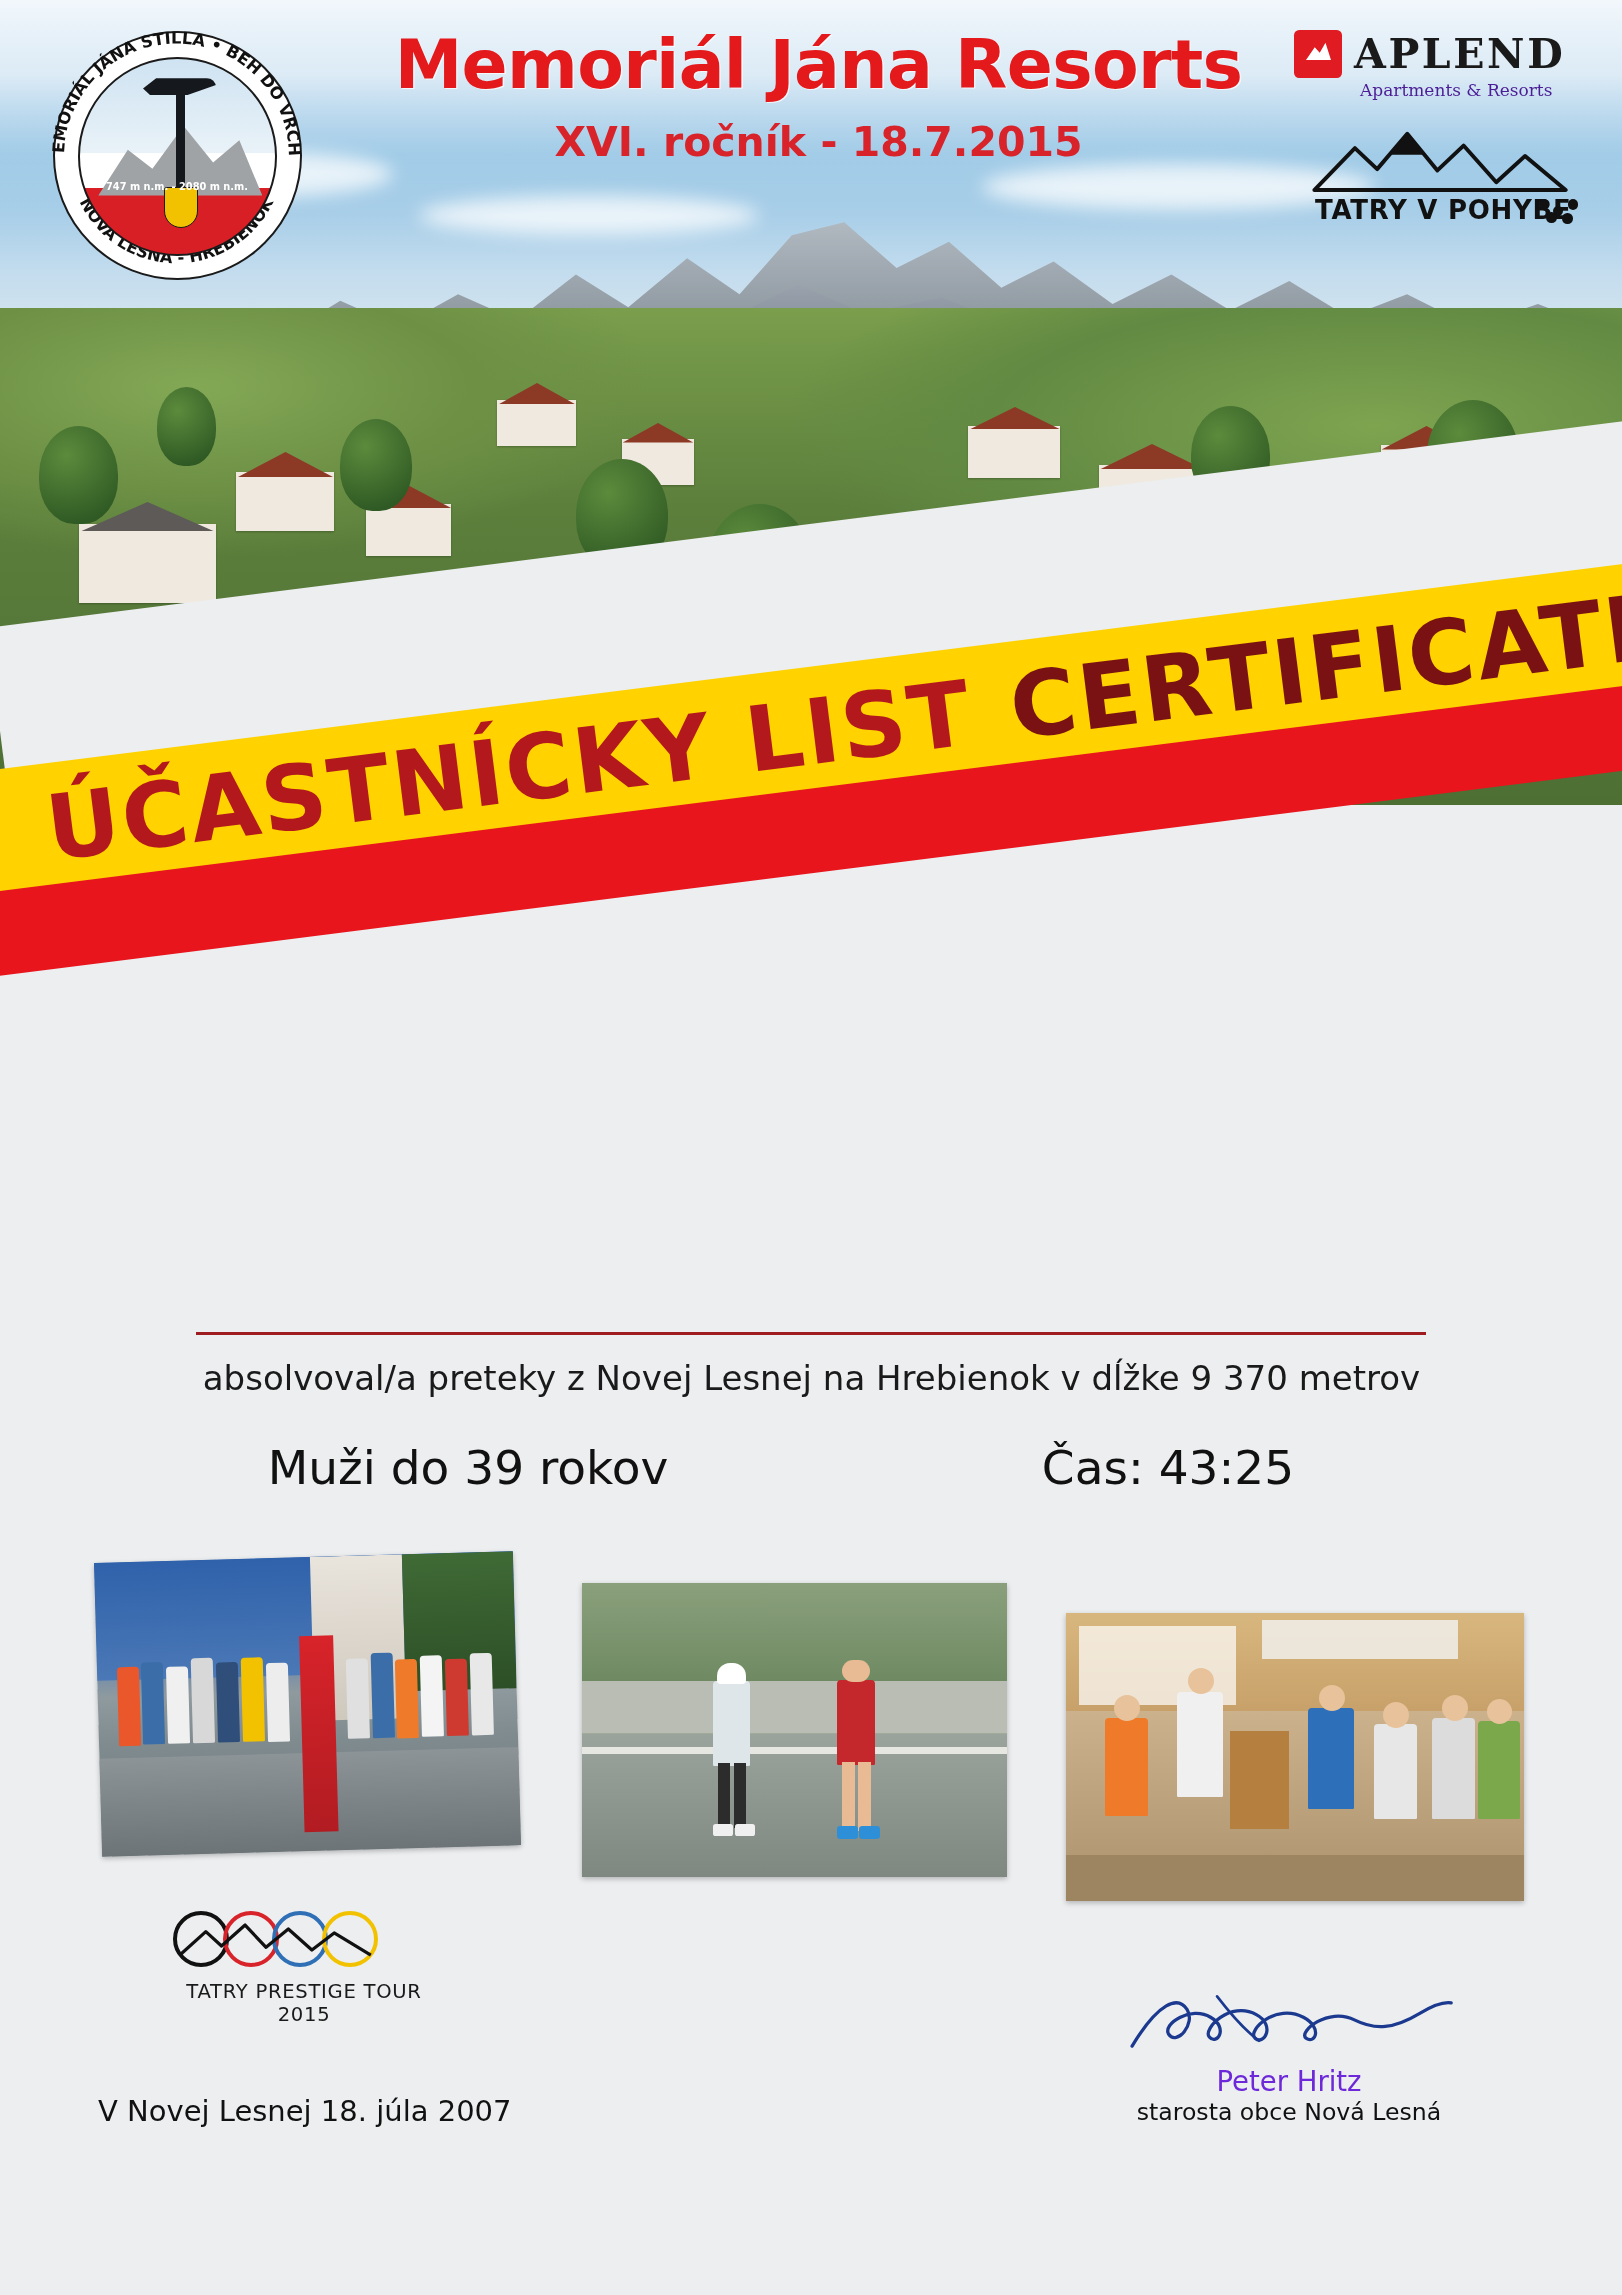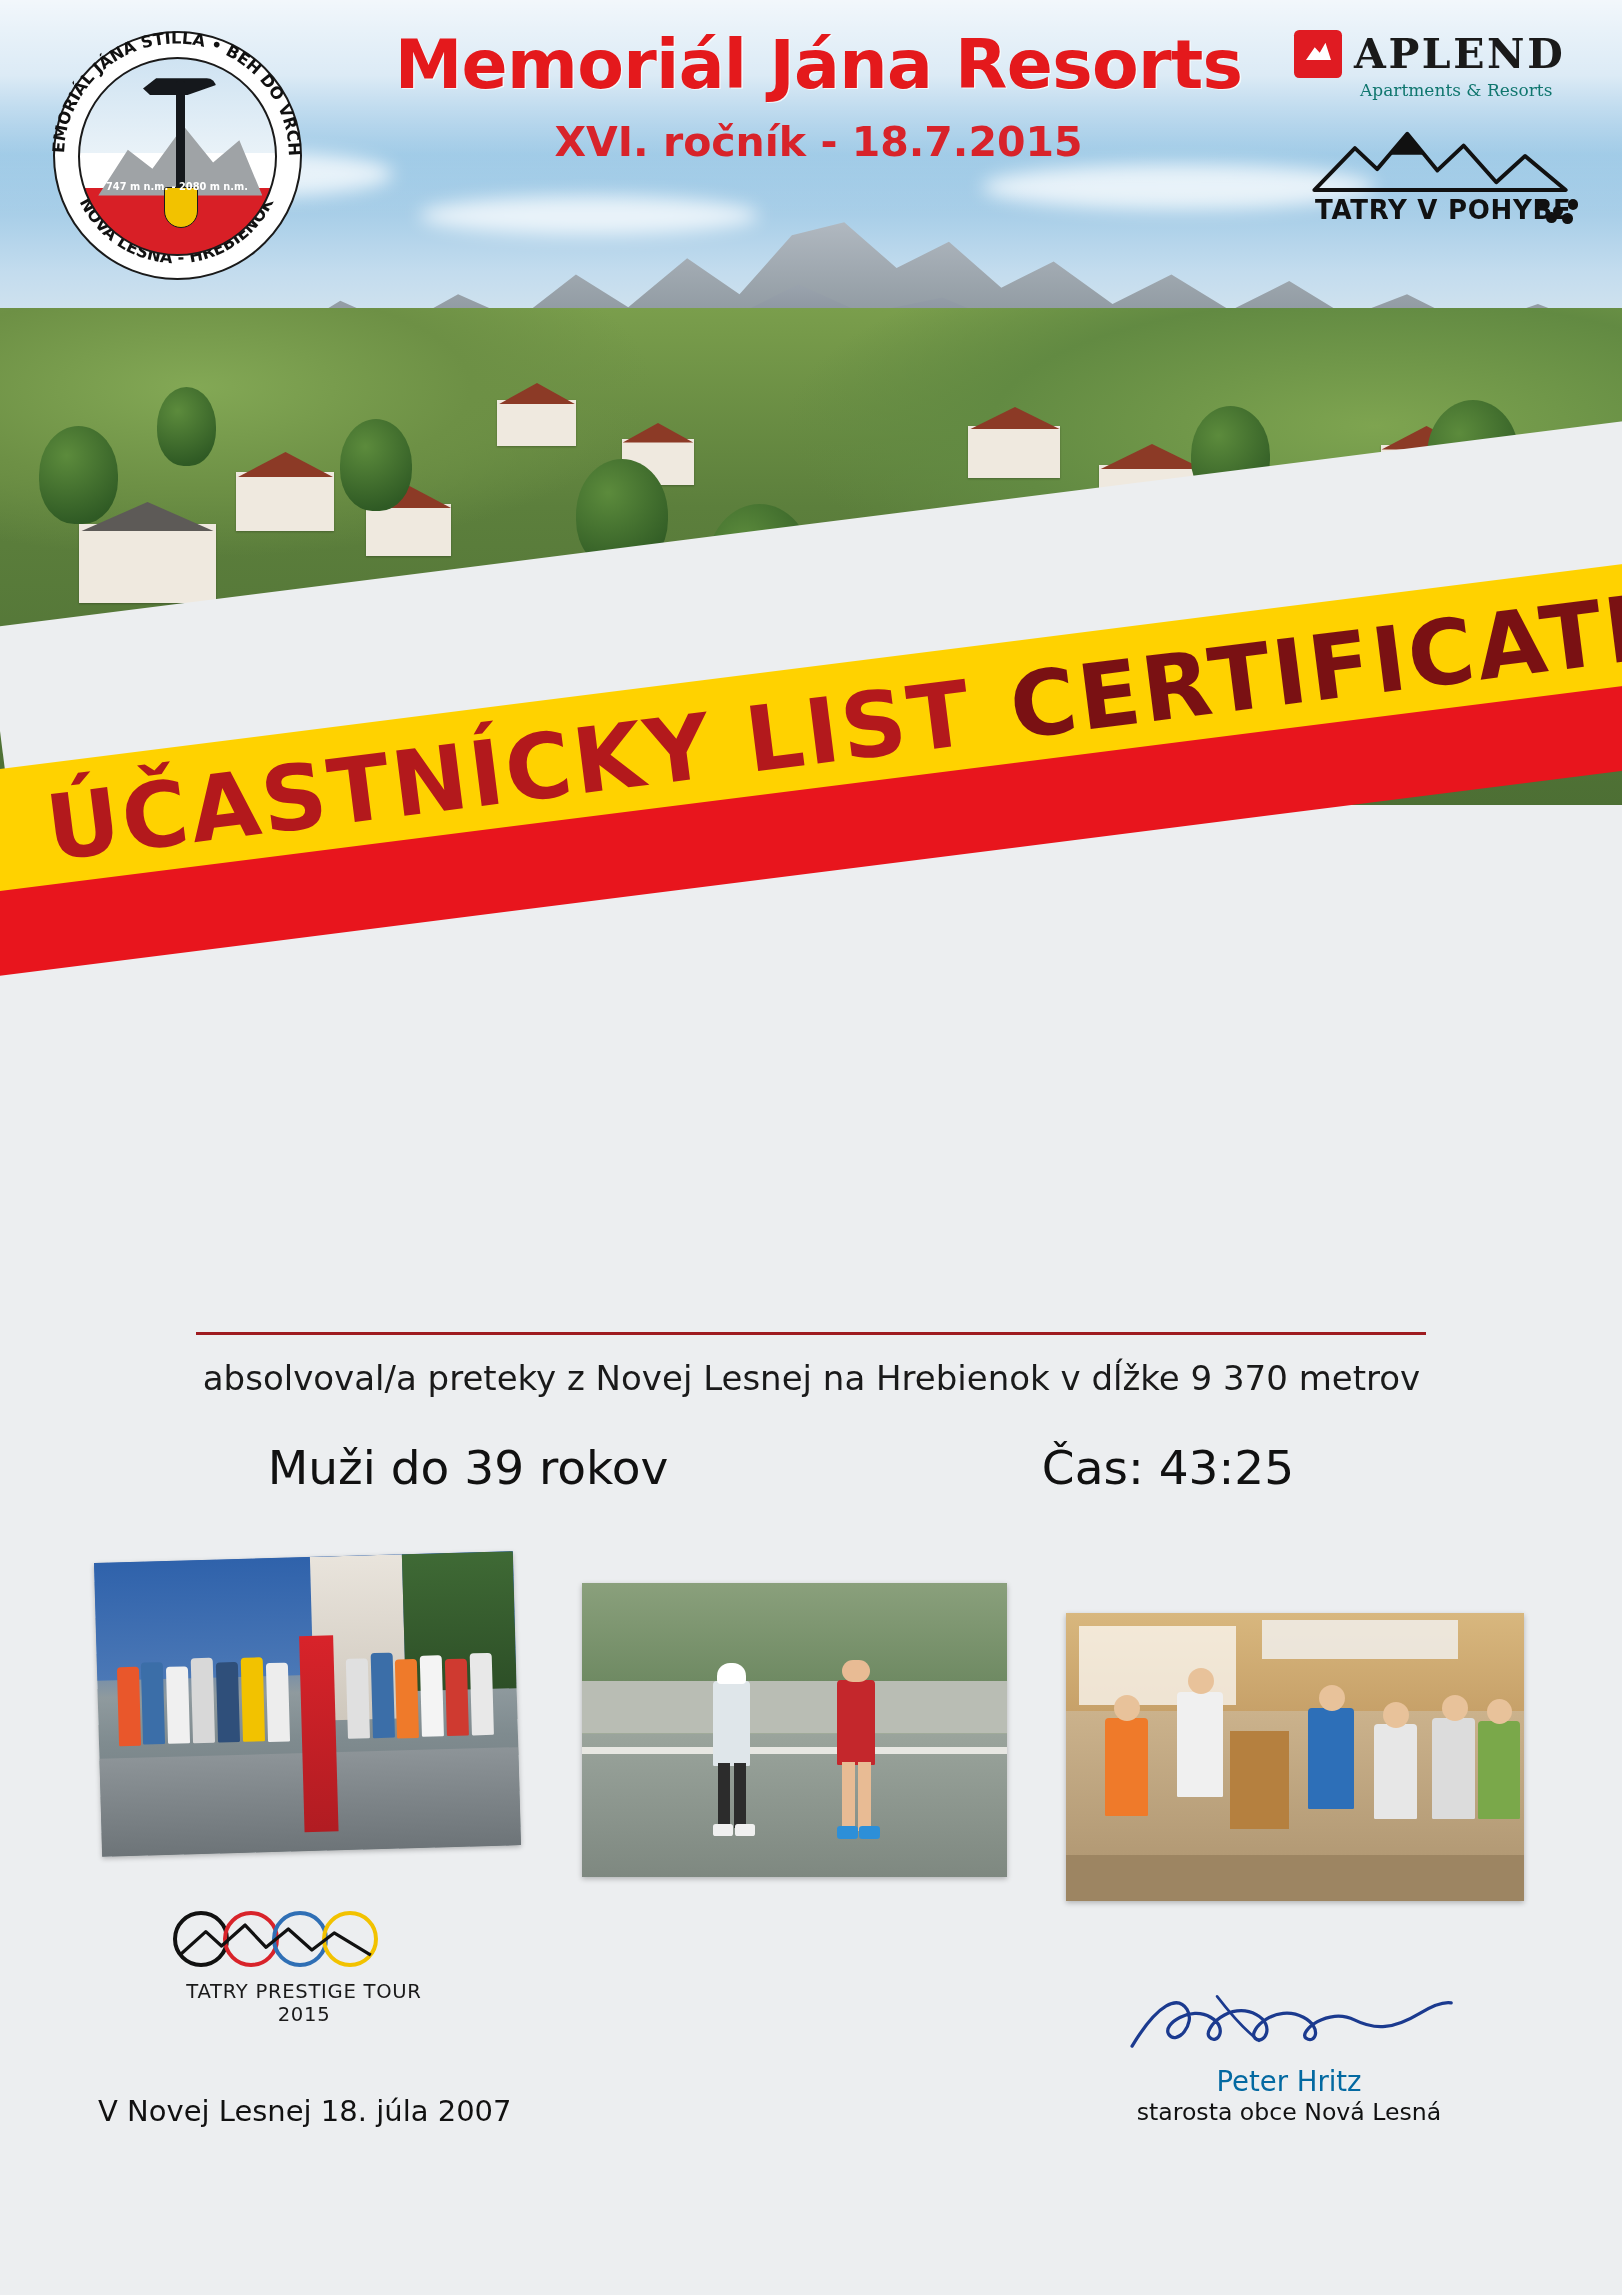--- a/index.html
+++ b/index.html
@@ -179,21 +179,21 @@
   .sponsors { position:absolute; right: 26px; top: 30px; width: 308px; height: 216px; }
   .aplend-row { position:absolute; left: 5.2px; top: 0; display:flex; align-items:center; gap: 11.8px; }
   .aplend-mark {
     width: 48px; height: 48px; background: #e01b22; border-radius: 5.2px; position: relative;
   }
   .aplend-mark:after {
     content: ""; position:absolute; left: 11.8px; top: 10.5px; width: 25px; height: 19.6px;
     background: #ffffff; clip-path: polygon(0 100%, 35% 35%, 55% 62%, 78% 12%, 100% 100%);
   }
   .aplend-name { font-size: 41px; font-weight: bold; letter-spacing: 2.6px; color: #1a1a1a; font-family: "DejaVu Serif", serif; }
-  .aplend-tag { position:absolute; left: 71px; top: 50px; font-size: 17px; color: #0f766e; font-family: "DejaVu Serif", serif; }
+  .aplend-tag { position:absolute; left: 71px; top: 50px; font-size: 17px; color: #4c1d95; font-family: "DejaVu Serif", serif; }
   .tatry-logo { position:absolute; left: 19.6px; top: 92px; width: 275px; height: 111px; }
   .tatry-mtn {
     position:absolute; left: 0; top: 0; width: 262px; height: 72px;
   }
   .tatry-name {
     position:absolute; left: 6.5px; top: 73px; font-size: 26px; font-weight: bold;
     color: #111; letter-spacing: 0.7px;
   }
   .tatry-dots { position:absolute; left: 230px; top: 77px; width: 42px; height: 23.6px; }
   .tdot { position:absolute; width: 10.5px; height: 10.5px; border-radius:50%; background:#111; }
@@ -259,21 +259,21 @@
   }
   .rings { position:relative; width: 262px; height: 72px; margin: 0 auto; }
   .ring { position:absolute; width: 56px; height: 56px; border-radius:50%; border: 4.6px solid #111; top: 6.5px; }
   .tour-caption {
     margin-top: 3.9px; font-size: 19.6px; letter-spacing: 0.7px; color: #1a1a1a;
   }
 
   
   .sig-wrap { position:absolute; left: 1060px; top: 1983px; width: 458px; text-align:center; }
   .sig-svg { display:block; margin: 0 auto; }
-  .sig-name { font-size: 27.5px; color: #0369a1; margin-top: 2.6px; }
+  .sig-name { font-size: 27.5px; color: #6d28d9; margin-top: 2.6px; }
   .sig-role { font-size: 23.6px; color: #111; margin-top: 1.3px; }
   .place-date {
     position:absolute; left: 98px; top: 2094px; font-size: 29px; color: #111;
   }
 </style>
 </head>
 <body>
 
 <div id="page">
 

